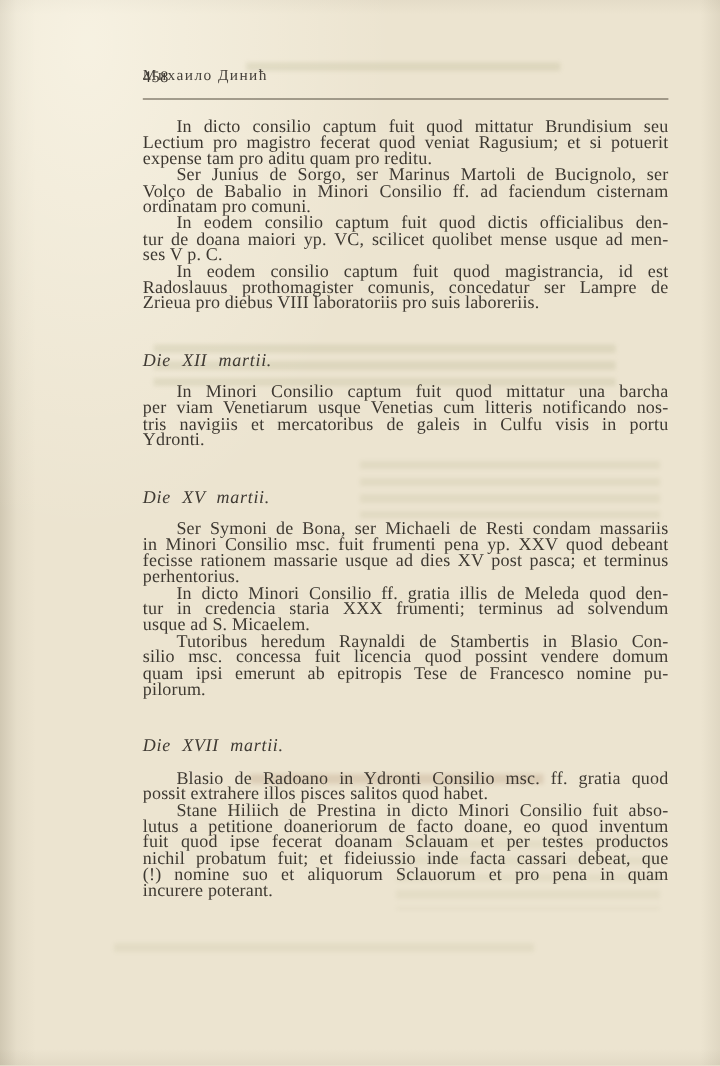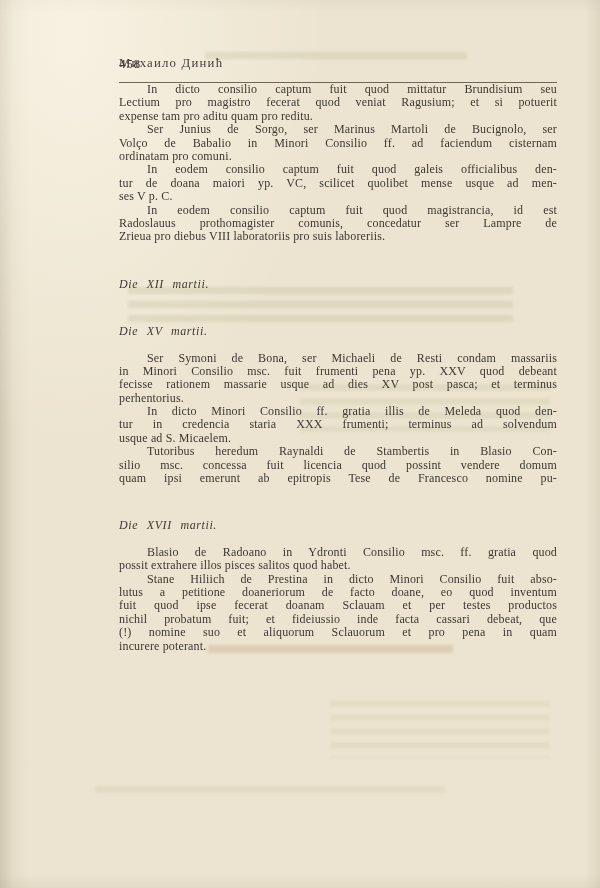--- a/index.html
+++ b/index.html
@@ -18,21 +18,21 @@
       linear-gradient(to bottom, rgba(110,100,75,0.06), rgba(110,100,75,0) 12px),
       linear-gradient(to top, rgba(110,100,75,0.08), rgba(110,100,75,0) 14px);
     color:#3d3831;
     font-family:Liberation Serif, serif;
   }
   .content{position:absolute;left:119px;top:56px;width:438px;}
   .running-head{position:relative;height:16px;font-size:13.5px;}
   .page-num{position:absolute;left:0;top:0;letter-spacing:0.5px;}
   .author{position:absolute;left:0;right:0;text-align:left;font-size:12.8px;letter-spacing:1.2px;color:#45403a;}
   .head-rule{border:none;border-top:1px solid #6e6758;margin:10px 0 0 0;}
-  .body-text{font-size:12px;line-height:13.4px;letter-spacing:0.15px;}
+  .body-text{margin-top:17px;font-size:15px;line-height:13.4px;letter-spacing:0.15px;}
   .para{margin:0;}
   .ln{
     text-align:justify;
     text-align-last:justify;
     height:13.4px;white-space:nowrap;
   }
   .ln.indent{text-indent:28px;}
   .ln.ln-last{text-align-last:left;}
   .heading{
     font-style:italic;text-align:left;
@@ -81,46 +81,53 @@
           <div class="ln indent">In dicto consilio captum fuit quod mittatur Brundisium seu</div>
           <div class="ln">Lectium pro magistro fecerat quod veniat Ragusium; et si potuerit</div>
           <div class="ln ln-last">expense tam pro aditu quam pro reditu.</div>
         </div>
         <div class="para">
           <div class="ln indent">Ser Junius de Sorgo, ser Marinus Martoli de Bucignolo, ser</div>
           <div class="ln">Volço de Babalio in Minori Consilio ff. ad faciendum cisternam</div>
           <div class="ln ln-last">ordinatam pro comuni.</div>
         </div>
         <div class="para">
-          <div class="ln indent">In eodem consilio captum fuit quod galeis officialibus den-</div>
+          <div class="ln indent">In eodem consilio captum fuit quod dictis officialibus den-</div>
           <div class="ln">tur de doana maiori yp. VC, scilicet quolibet mense usque ad men-</div>
           <div class="ln ln-last">ses V p. C.</div>
         </div>
         <div class="para">
           <div class="ln indent">In eodem consilio captum fuit quod magistrancia, id est</div>
           <div class="ln">Radoslauus prothomagister comunis, concedatur ser Lampre de</div>
           <div class="ln ln-last">Zrieua pro diebus VIII laboratoriis pro suis laboreriis.</div>
         </div>
         <div class="heading">Die XII martii.</div>
+        <div class="para">
+          <div class="ln indent">In Minori Consilio captum fuit quod mittatur una barcha</div>
+          <div class="ln">per viam Venetiarum usque Venetias cum litteris notificando nos-</div>
+          <div class="ln">tris navigiis et mercatoribus de galeis in Culfu visis in portu</div>
+          <div class="ln ln-last">Ydronti.</div>
+        </div>
         <div class="heading">Die XV martii.</div>
         <div class="para">
           <div class="ln indent">Ser Symoni de Bona, ser Michaeli de Resti condam massariis</div>
           <div class="ln">in Minori Consilio msc. fuit frumenti pena yp. XXV quod debeant</div>
           <div class="ln">fecisse rationem massarie usque ad dies XV post pasca; et terminus</div>
           <div class="ln ln-last">perhentorius.</div>
         </div>
         <div class="para">
           <div class="ln indent">In dicto Minori Consilio ff. gratia illis de Meleda quod den-</div>
           <div class="ln">tur in credencia staria XXX frumenti; terminus ad solvendum</div>
           <div class="ln ln-last">usque ad S. Micaelem.</div>
         </div>
         <div class="para">
           <div class="ln indent">Tutoribus heredum Raynaldi de Stambertis in Blasio Con-</div>
           <div class="ln">silio msc. concessa fuit licencia quod possint vendere domum</div>
           <div class="ln">quam ipsi emerunt ab epitropis Tese de Francesco nomine pu-</div>
+          <div class="ln ln-last">pilorum.</div>
         </div>
         <div class="heading">Die XVII martii.</div>
         <div class="para">
           <div class="ln indent">Blasio de Radoano in Ydronti Consilio msc. ff. gratia quod</div>
           <div class="ln ln-last">possit extrahere illos pisces salitos quod habet.</div>
         </div>
         <div class="para">
           <div class="ln indent">Stane Hiliich de Prestina in dicto Minori Consilio fuit abso-</div>
           <div class="ln">lutus a petitione doaneriorum de facto doane, eo quod inventum</div>
           <div class="ln">fuit quod ipse fecerat doanam Sclauam et per testes productos</div>

